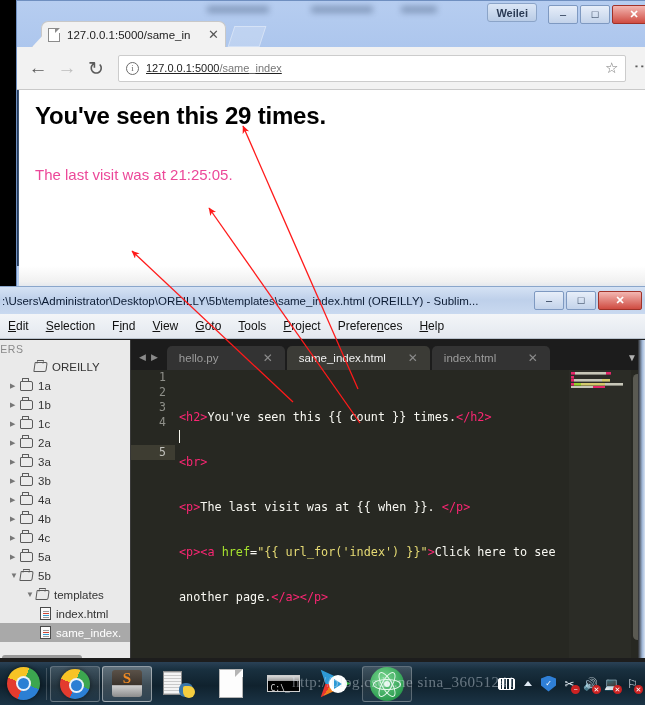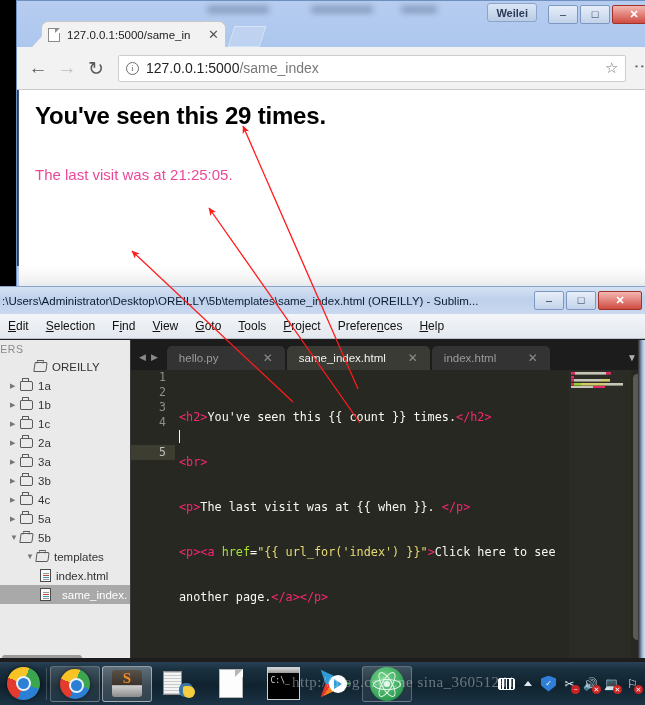--- a/index.html
+++ b/index.html
@@ -100,21 +100,21 @@
   #omnibox {
     flex: 1 1 auto; height: 27px; margin: 0 4px 0 6px;
     background: #fff; border: 1px solid #ccc; border-radius: 2px;
     display: flex; align-items: center; padding: 0 7px;
   }
   #omni-info {
     width: 13px; height: 13px; border: 1.4px solid #6b6b6b; border-radius: 50%;
     font-size: 9px; line-height: 11px; text-align: center; color: #6b6b6b;
     margin-right: 7px; flex:0 0 auto; font-family:"Liberation Serif",serif;
   }
-  #omni-url { font-size: 14px; color: #222; white-space: nowrap; }
+  #omni-url { font-size: 11px; color: #222; white-space: nowrap; text-decoration: underline; }
   #omni-url .host { color: #222; }
   #omni-url .path { color: #777; }
   #omni-star { font-size: 15px; color: #777; margin-left: auto; padding-left: 6px;}
   #chrome-menu { font-size: 17px; color: #5a5a5a; letter-spacing: 0; padding: 0 5px;
                  line-height: .8; writing-mode: vertical-rl; height: 20px; }
 
   
   #page-view {
     position: absolute; left: 2px; top: 89px; width: 641px; height: 176px;
     background: #fff; overflow: hidden;
@@ -179,21 +179,21 @@
     padding: 3px 0 2px 0; margin-left: -8px;
   }
   .tree-row {
     display: flex; align-items: center; height: 19px;
     font-size: 11.5px; color: #333; padding-left: 4px; cursor: pointer;
   }
   .tree-row.lvl0 { padding-left: 24px; }
   .tree-row.lvl1 { padding-left: 10px; }
   .tree-row.lvl2 { padding-left: 26px; }
   .tree-row.lvl3 { padding-left: 40px; }
-  .tree-row.selected { background: #a9a9a9; color: #fff; gap: 6px; }
+  .tree-row.selected { background: #a9a9a9; color: #fff; }
   .arw { width: 10px; font-size: 7px; color: #777; flex:0 0 10px; }
   .arw.open { font-size: 8px; }
   .folder-ico {
     width: 13px; height: 10px; flex: 0 0 13px; margin-right: 5px;
     border: 1.3px solid #5b5b5b; border-radius: 1px 2px 2px 1px;
     position: relative;
   }
   .folder-ico::before {
     content:""; position:absolute; left:1px; top:-3.5px; width:5px; height:3px;
     border: 1.3px solid #5b5b5b; border-bottom: none; border-radius: 1px 1px 0 0;
@@ -333,21 +333,21 @@
                     background:#3b76a8; border-radius: 6px 6px 2px 6px; }
   .ico-py .snake2 { position:absolute; right:0px; bottom:0px; width:12px; height:12px;
                     background:#f5cd3f; border-radius: 2px 6px 6px 6px; }
   
   .ico-doc { width: 24px; height: 29px; background:#fdfdfd; border:1px solid #b5b5b5;
              position:relative; }
   .ico-doc::after { content:""; position:absolute; right:-1px; top:-1px;
              border-width:0 0 8px 8px; border-style:solid;
              border-color: transparent transparent #fdfdfd #b5b5b5; }
   
-  .ico-cmd { width:33px; height:33px; background:#000; border:1px solid #cfcfcf; position:relative; }
+  .ico-cmd { width:33px; height:17px; background:#000; border:1px solid #cfcfcf; position:relative; }
   .ico-cmd::before { content:""; position:absolute; left:0; top:0; right:0; height:5px;
                      background: linear-gradient(180deg,#d8d8d8,#9a9a9a); }
   .ico-cmd span { position:absolute; left:3px; top:8px; color:#d6d6d6;
                   font-family:"DejaVu Sans Mono", monospace; font-size:8px; }
   
   .ico-media { width:34px; height:30px; position:relative; }
   .ico-media .tri {
     position:absolute; left:0; top:0; width:34px; height:30px;
     background: conic-gradient(from 150deg at 40% 50%, #f07f1a 0 18%, #e8352e 18% 33%, #2e9ad6 33% 62%, #3cb54a 62% 100%);
     clip-path: polygon(8% 4%, 96% 50%, 8% 96%, 22% 50%);
@@ -500,20 +500,30 @@
         </div>
         <div class="tree-row lvl1">
           <span class="arw">▶</span>
           <span class="folder-ico"></span>
           <span class="tree-label">3a</span>
         </div>
         <div class="tree-row lvl1">
           <span class="arw">▶</span>
           <span class="folder-ico"></span>
           <span class="tree-label">3b</span>
+        </div>
+        <div class="tree-row lvl1">
+          <span class="arw">▶</span>
+          <span class="folder-ico"></span>
+          <span class="tree-label">4a</span>
+        </div>
+        <div class="tree-row lvl1">
+          <span class="arw">▶</span>
+          <span class="folder-ico"></span>
+          <span class="tree-label">4b</span>
         </div>
         <div class="tree-row lvl1">
           <span class="arw">▶</span>
           <span class="folder-ico"></span>
           <span class="tree-label">4c</span>
         </div>
         <div class="tree-row lvl1">
           <span class="arw">▶</span>
           <span class="folder-ico"></span>
           <span class="tree-label">5a</span>

